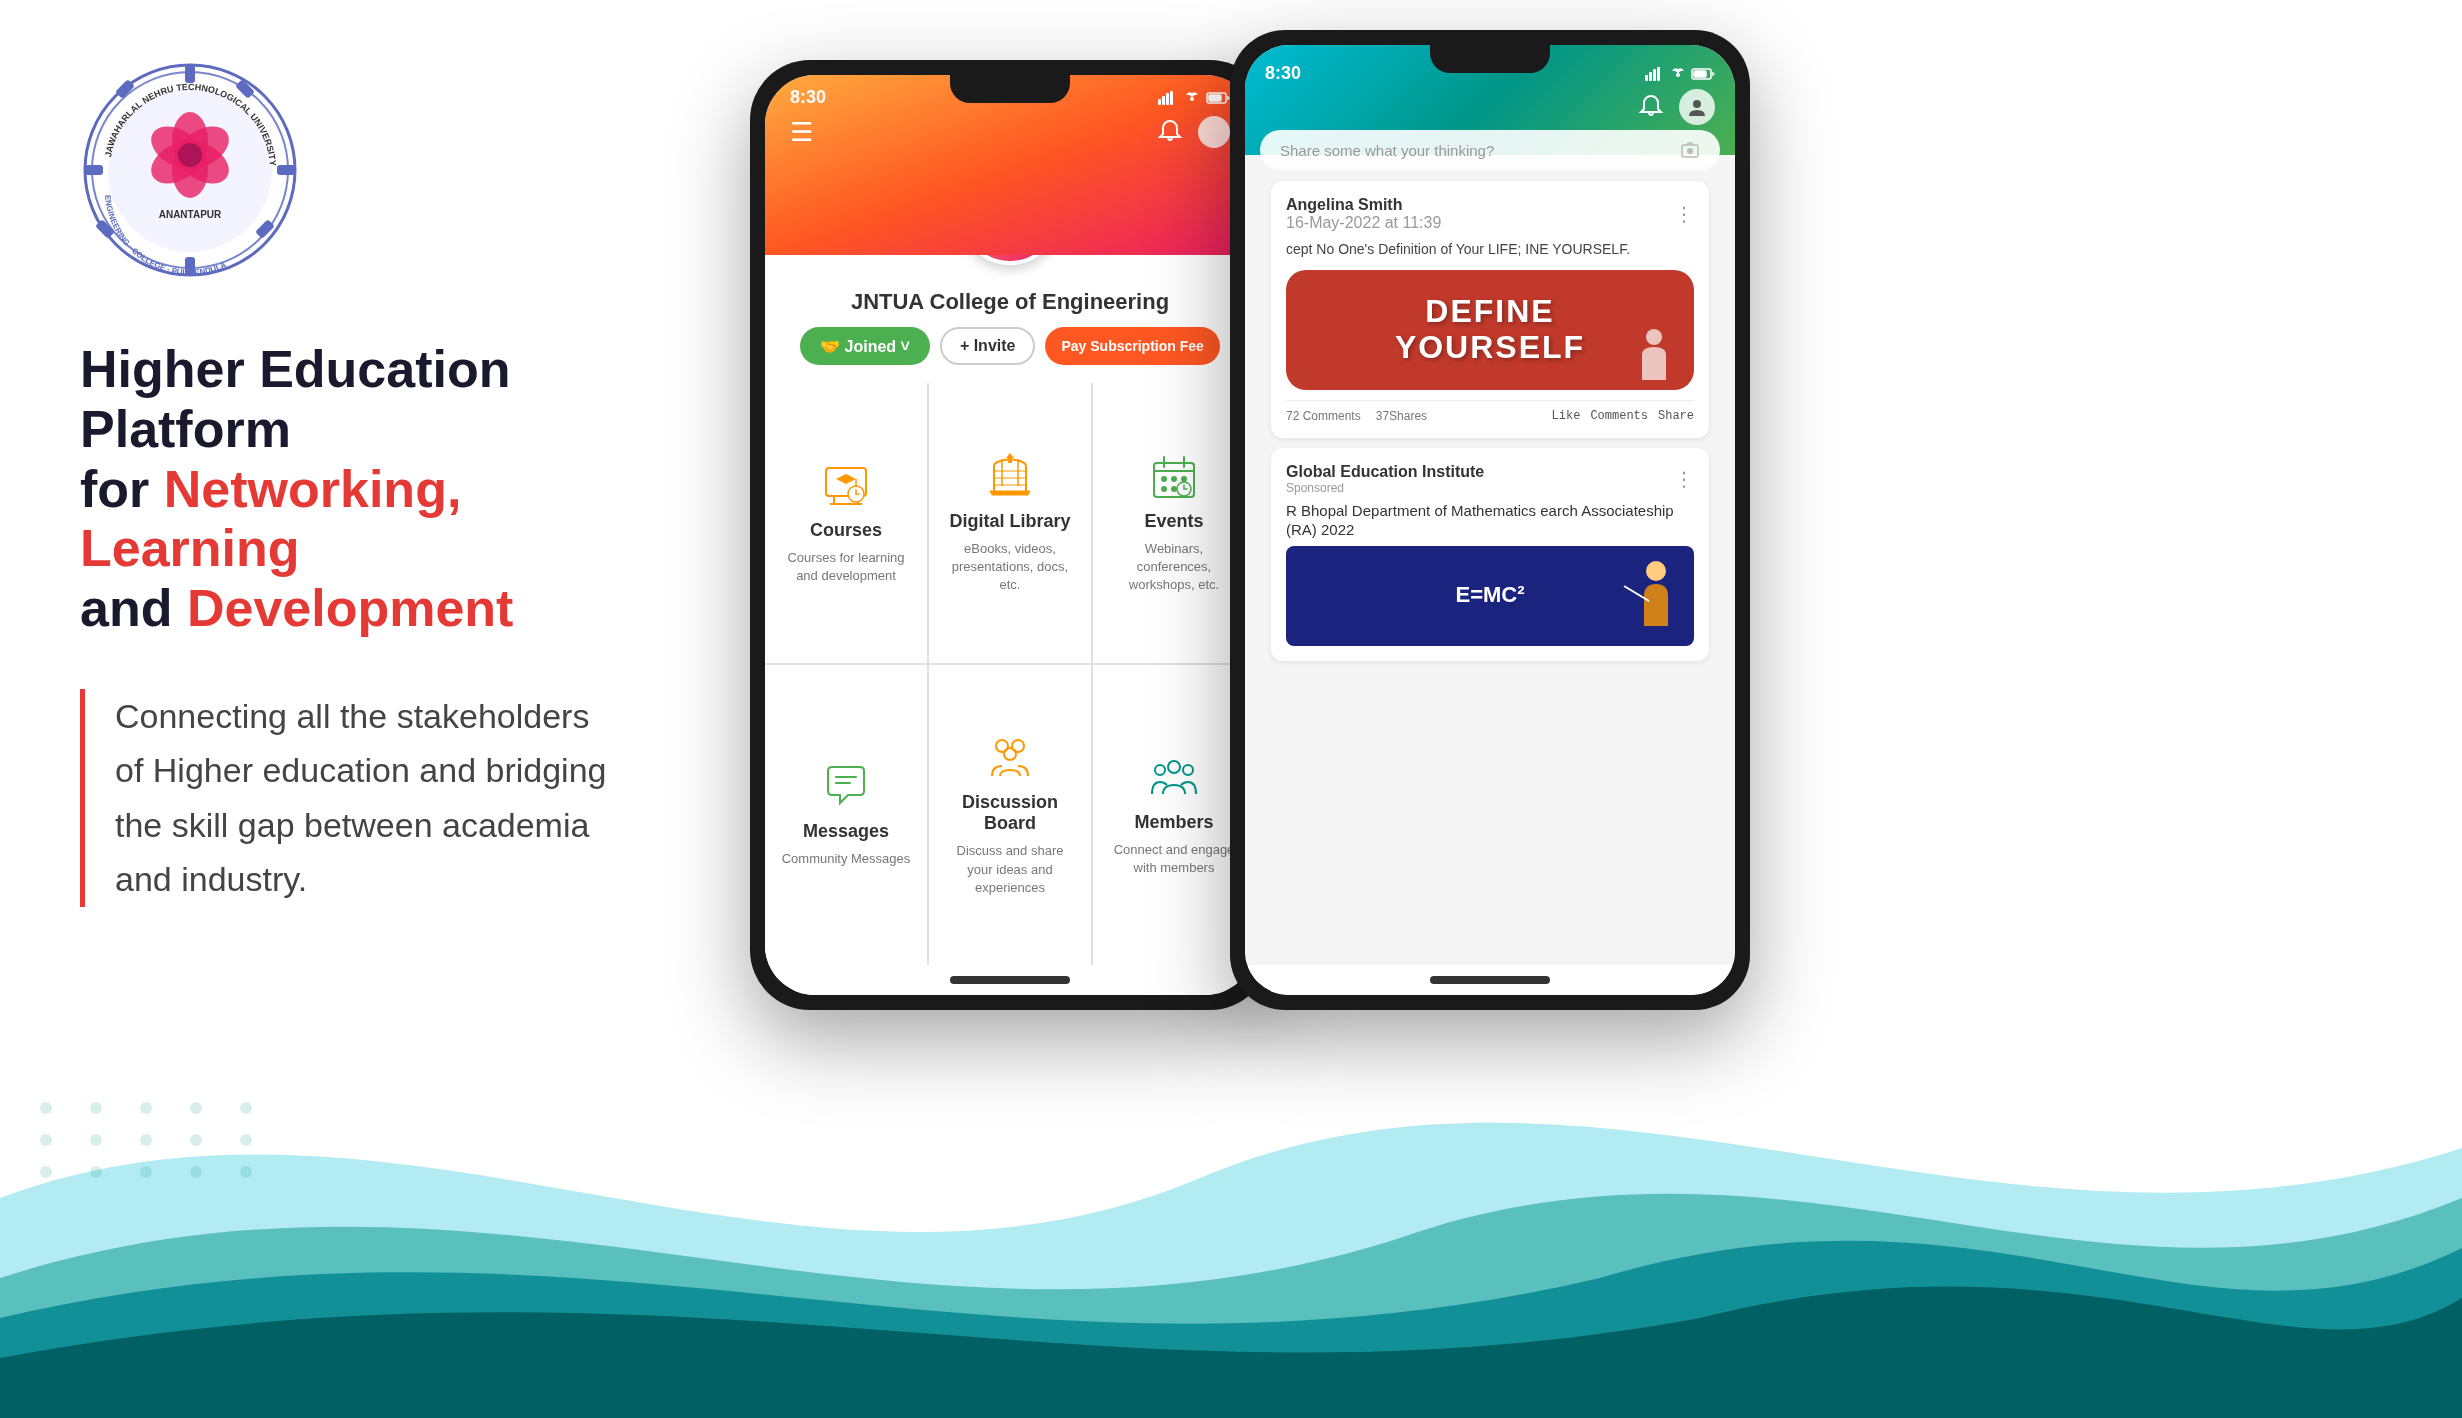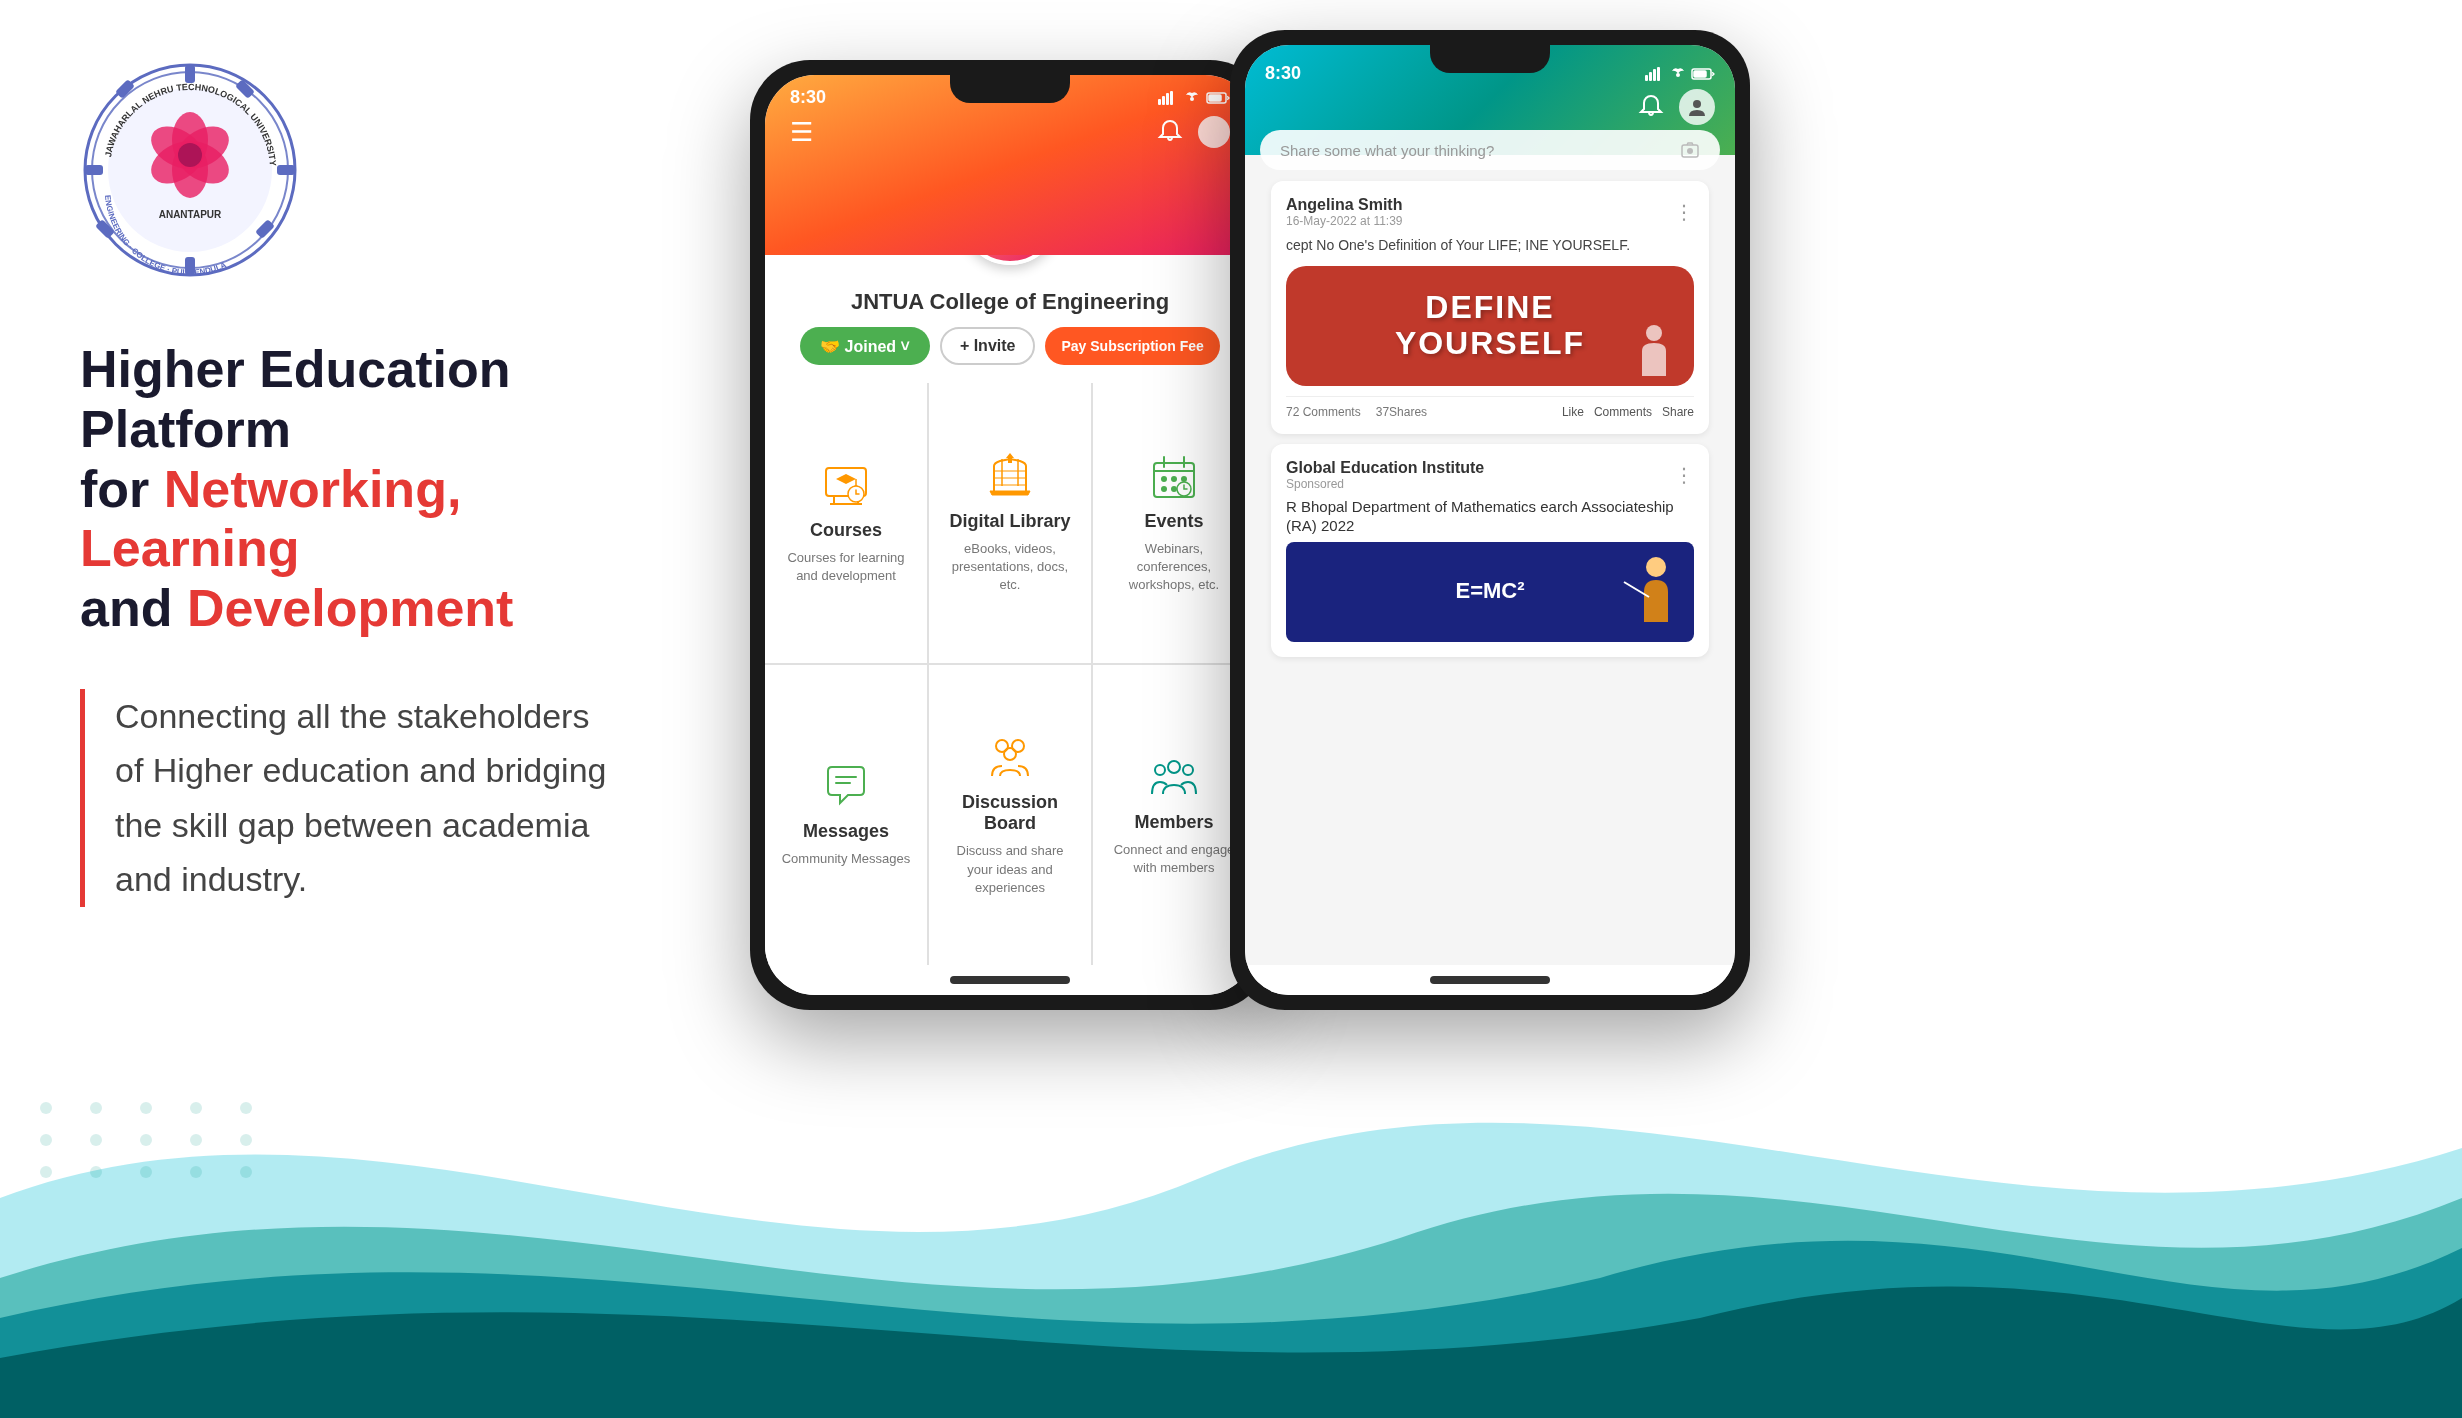--- a/index.html
+++ b/index.html
@@ -270,21 +270,21 @@
       margin-bottom: 8px;
     }
 
     .post-user {
       font-size: 16px;
       font-weight: 700;
       color: #333;
     }
 
     .post-time {
-      font-size: 12px;
+      font-size: 16px;
       color: #999;
     }
 
     .post-text {
       font-size: 14px;
       color: #444;
       margin-bottom: 10px;
       line-height: 1.4;
     }
 
@@ -327,20 +327,21 @@
       display: flex;
       gap: 10px;
     }
 
     .post-btn {
       font-size: 12px;
       color: #555;
       display: flex;
       align-items: center;
       gap: 4px;
+      font-family: Liberation Mono, monospace;
     }
 
     .sponsored-post {
       background: white;
       border-radius: 12px;
       padding: 15px;
       box-shadow: 0 2px 6px rgba(0,0,0,0.08);
     }
 
     .sponsored-label {

